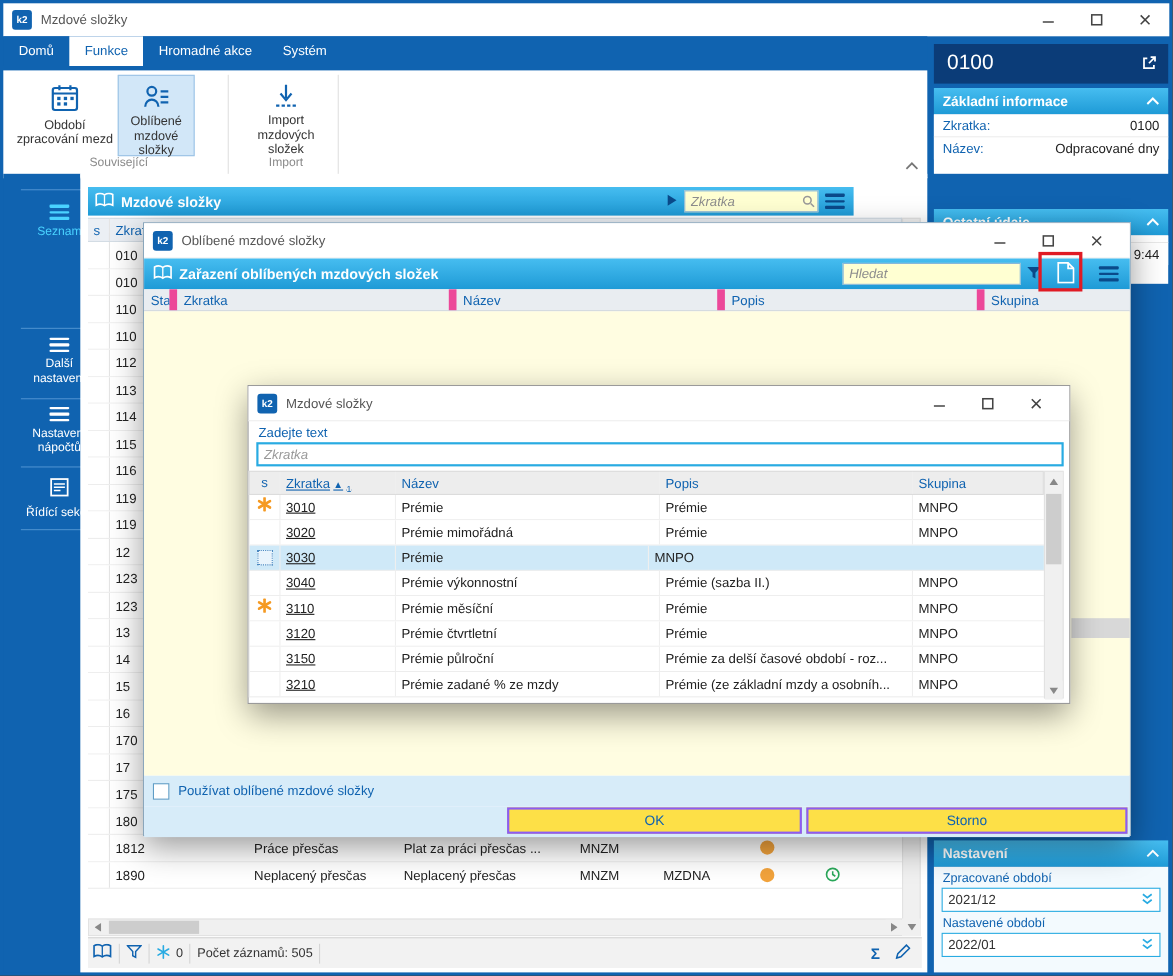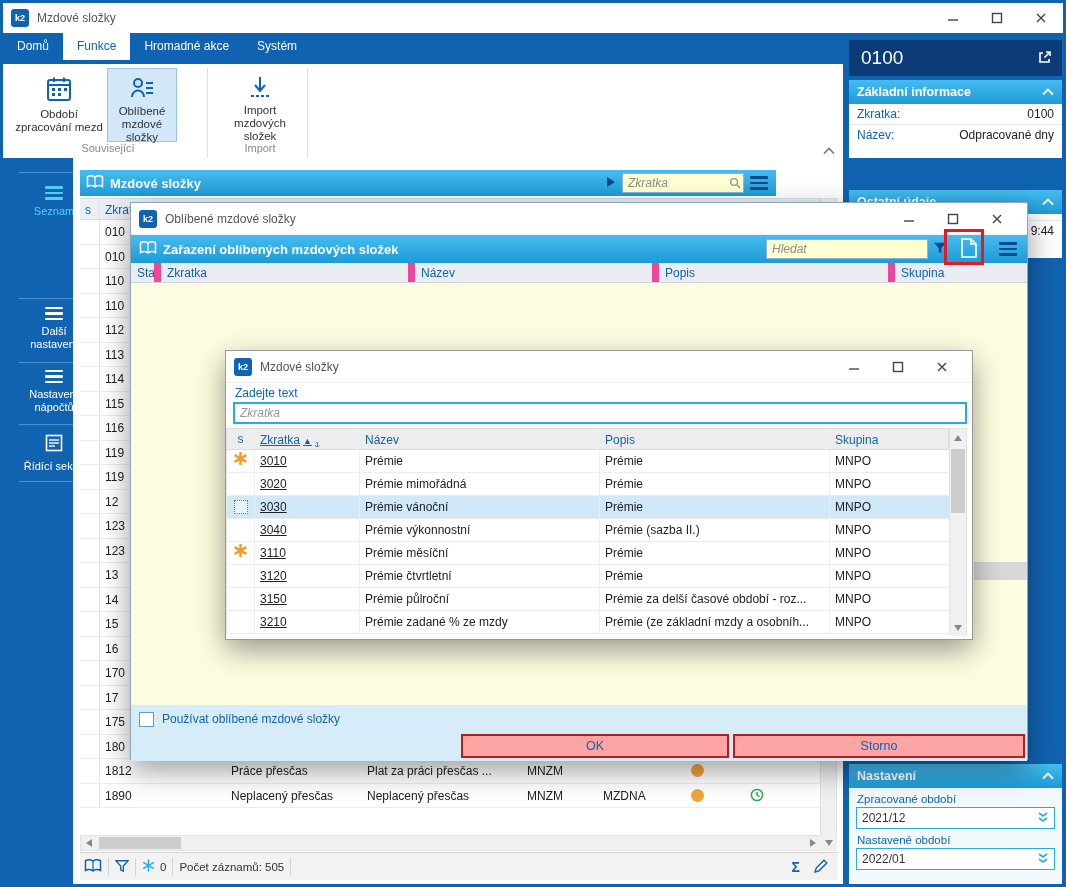--- a/index.html
+++ b/index.html
@@ -68,21 +68,21 @@
   
   .rpheader{font-size:12.5px;font-weight:bold;}
   .rprow{display:flex;justify-content:space-between;padding:3px 8px;font-size:12px;border-bottom:1px solid #e8e8e8;background:#fff;}
   .rplabel{color:#1063b0;}
   .rpvalue{color:#222;}
   .fieldlabel{color:#1063b0;font-size:11.5px;margin:5px 8px 2px 8px;}
   .pfield{background:#fff;border:1px solid #29abe2;height:22px;display:flex;align-items:center;padding:0 5px;margin:0 7px;font-size:12px;color:#333;justify-content:space-between;}
 
   
   .dialog{background:#fff;border:1px solid #8aa6bb;box-shadow:0 10px 28px rgba(0,0,0,.4);}
-  .dlgbtn{background:#fca5a5;border:2px solid #b91c1c;color:#1063b0;font-size:12.5px;height:24px;padding:0;text-align:center;}
+  .dlgbtn{background:#fde047;border:2px solid #8b5cf6;color:#1063b0;font-size:12.5px;height:24px;padding:0;text-align:center;}
   .cb{width:15px;height:15px;background:#fff;border:1px solid #5f9dc6;display:inline-block;}
 
   
   .fhead{display:flex;height:20px;line-height:20px;background:#e9edf1;border-bottom:1px solid #d0d6db;color:#1063b0;font-size:12px;}
   .fcell{padding:0 6px;border-right:7px solid #ec4899;overflow:hidden;white-space:nowrap;}
   .fc-stav{width:30px;}.fc-z{width:254px;}.fc-n{width:244px;}.fc-p{width:236px;}.fc-g{flex:1;border-right:none;}
 
   
   .phead{display:flex;height:22px;line-height:22px;background:#ededed;border:1px solid #dcdcdc;color:#1063b0;font-size:12px;}
   .prow{display:flex;height:23px;line-height:23px;border-bottom:1px solid #ededed;background:#fff;font-size:12px;color:#222;}
@@ -603,21 +603,20 @@
             <span class="pcell pc-z">3020</span>
             <span class="pcell pc-n">Prémie mimořádná</span>
             <span class="pcell pc-p">Prémie</span>
             <span class="pcell pc-g">MNPO</span>
           </div>
           <div class="prow sel">
             <span class="pcell pc-s">
               <span class="selbox"></span>
             </span>
             <span class="pcell pc-z">3030</span>
-            <span class="pcell pc-n">Prémie vánoční</span>
             <span class="pcell pc-p">Prémie</span>
             <span class="pcell pc-g">MNPO</span>
           </div>
           <div class="prow">
             <span class="pcell pc-s"></span>
             <span class="pcell pc-z">3040</span>
             <span class="pcell pc-n">Prémie výkonnostní</span>
             <span class="pcell pc-p">Prémie (sazba II.)</span>
             <span class="pcell pc-g">MNPO</span>
           </div>

